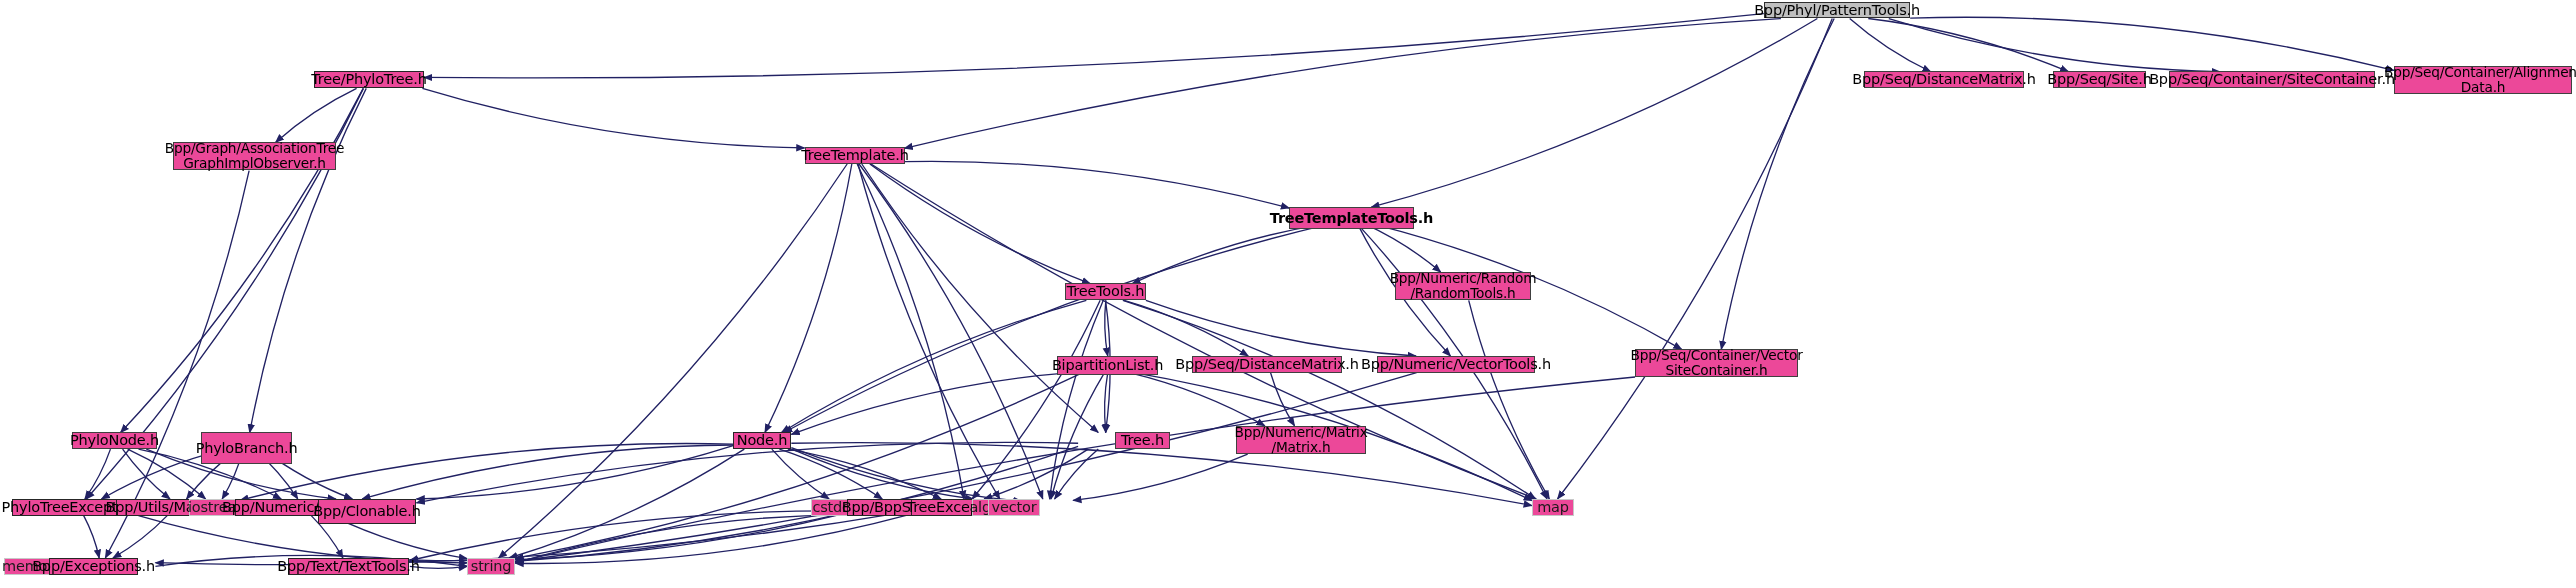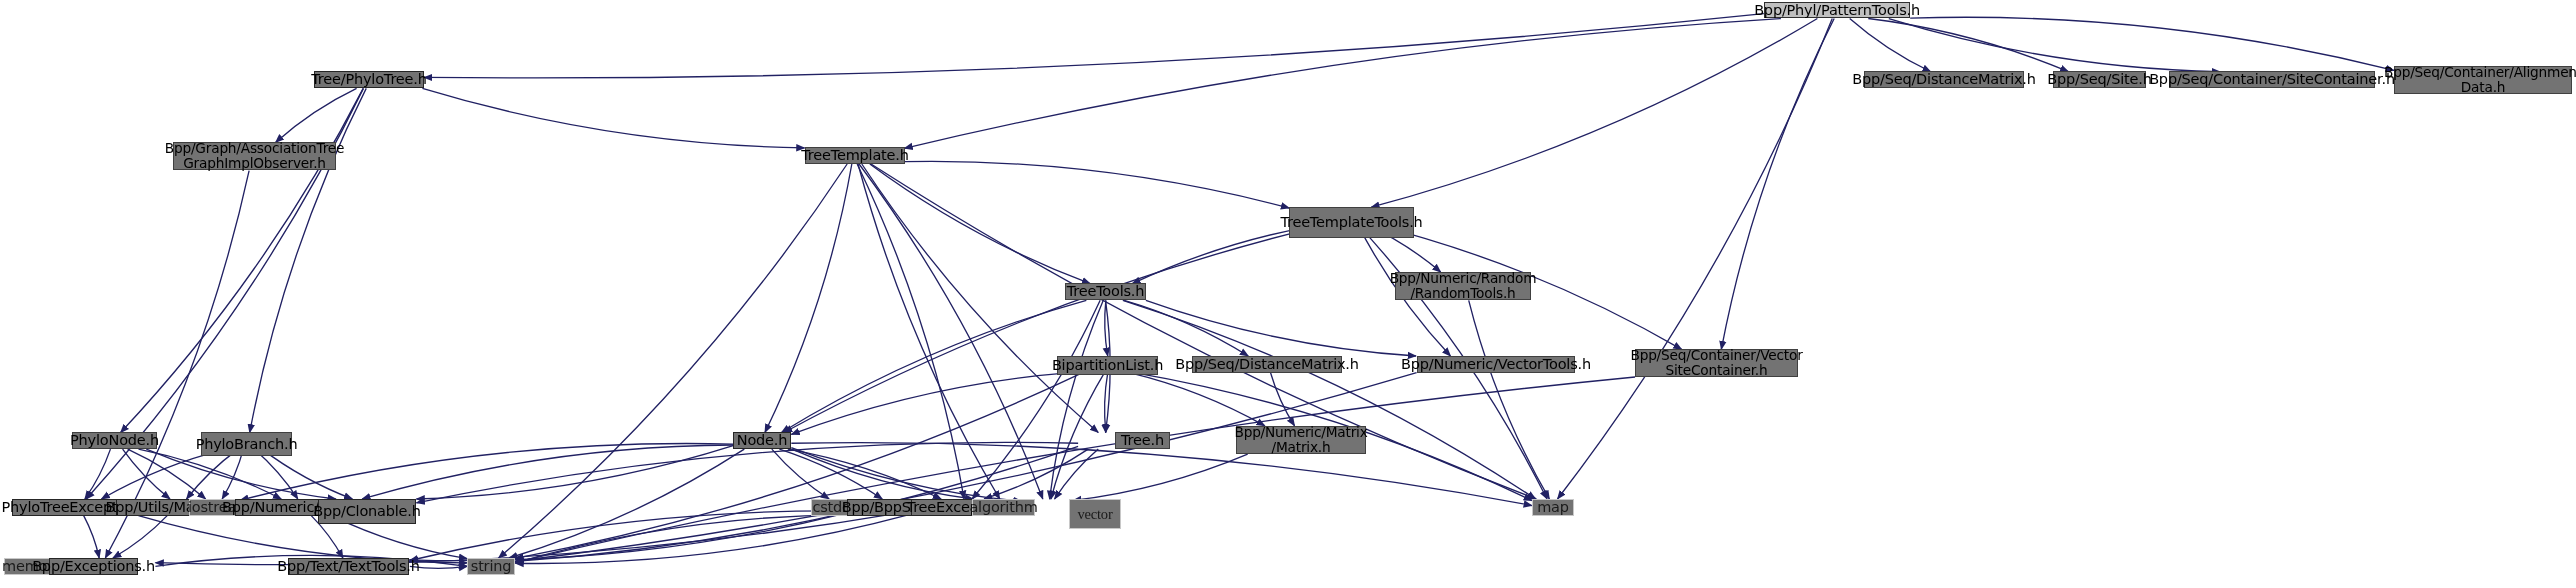--- a/index.html
+++ b/index.html
@@ -35,21 +35,21 @@
   }
   .node {
     position: absolute;
     box-sizing: border-box;
     display: flex;
     align-items: center;
     justify-content: center;
     text-align: center;
     line-height: 1.12;
     color: #000000;
-    background: #737373;
+    background: #ec4899;
     border: 0.8px solid #404040;
     font-size: 14.5px;
     letter-spacing: -0.2px;
     white-space: pre-line;
     padding: 0 3.3px;
   }
   .node.root {
     background: #bfbfbf;
     border: 0.8px solid #303030;
   }
@@ -164,45 +164,45 @@
       <div class="node root" style="left: 1764px; top: 1.7px; width: 146px; height: 16.6px;">Bpp/Phyl/PatternTools.h</div>
       <div class="node bold" style="left: 314px; top: 71px; width: 110px; height: 16.6px;">Tree/PhyloTree.h</div>
       <div class="node" style="left: 1864px; top: 71px; width: 160px; height: 16.6px;">Bpp/Seq/DistanceMatrix.h</div>
       <div class="node" style="left: 2053px; top: 71px; width: 93px; height: 16.6px; text-align: center;">Bpp/Seq/Site.h</div>
       <div class="node" style="left: 2169px; top: 71px; width: 206px; height: 16.6px;">Bpp/Seq/Container/SiteContainer.h</div>
       <div class="node" style="left: 2394px; top: 66px; width: 178px; height: 28px; font-size: 13.7px;">Bpp/Seq/Container/Alignment
 Data.h</div>
       <div class="node" style="left: 173px; top: 142px; width: 163px; height: 28px; font-size: 13.7px;">Bpp/Graph/AssociationTree
 GraphImplObserver.h</div>
       <div class="node" style="left: 805px; top: 147px; width: 100px; height: 16.6px;">TreeTemplate.h</div>
-      <div class="node" style="left: 1289px; top: 207px; width: 125px; height: 31px;">TreeTemplateTools.h</div>
+      <div class="node" style="left: 1289px; top: 207px; width: 125px; height: 22px; font-weight: bold;">TreeTemplateTools.h</div>
       <div class="node" style="left: 1065px; top: 283px; width: 81px; height: 16.6px;">TreeTools.h</div>
       <div class="node" style="left: 1395px; top: 272px; width: 136px; height: 28px; font-size: 13.7px;">Bpp/Numeric/Random
 /RandomTools.h</div>
       <div class="node" style="left: 1057px; top: 356px; width: 101px; height: 19px;">BipartitionList.h</div>
       <div class="node" style="left: 1192px; top: 356px; width: 150px; height: 16.6px;">Bpp/Seq/DistanceMatrix.h</div>
-      <div class="node" style="left: 1377px; top: 356px; width: 158px; height: 16.6px; margin-left: 40px;">Bpp/Numeric/VectorTools.h</div>
+      <div class="node" style="left: 1377px; top: 356px; width: 158px; height: 16.6px;">Bpp/Numeric/VectorTools.h</div>
       <div class="node" style="left: 1635px; top: 349px; width: 163px; height: 28px; font-size: 13.7px;">Bpp/Seq/Container/Vector
 SiteContainer.h</div>
       <div class="node" style="left: 72px; top: 432px; width: 85px; height: 16.6px;">PhyloNode.h</div>
-      <div class="node" style="left: 201px; top: 432px; width: 91px; height: 24px;">PhyloBranch.h</div>
+      <div class="node" style="left: 201px; top: 432px; width: 91px; height: 32px;">PhyloBranch.h</div>
       <div class="node bold" style="left: 733px; top: 432px; width: 58px; height: 16.6px;">Node.h</div>
       <div class="node" style="left: 1078px; top: 432px; width: 55px; height: 16.6px; margin-left: 37px;">Tree.h</div>
       <div class="node" style="left: 1236px; top: 426px; width: 130px; height: 28px; font-size: 13.7px;">Bpp/Numeric/Matrix
 /Matrix.h</div>
       <div class="node bold" style="left: 11.6px; top: 499px; width: 138px; height: 16.6px;">PhyloTreeExceptions.h</div>
       <div class="node bold" style="left: 116px; top: 499px; width: 125px; height: 16.6px;">Bpp/Utils/MapTools.h</div>
       <div class="node sys" style="left: 189px; top: 499px; width: 60px; height: 16.6px;">iostream</div>
       <div class="node bold" style="left: 235px; top: 499px; width: 140px; height: 16.6px;">Bpp/Numeric/Number.h</div>
       <div class="node bold" style="left: 318px; top: 499px; width: 98px; height: 25px;">Bpp/Clonable.h</div>
       <div class="node sys" style="left: 811px; top: 499px; width: 55px; height: 16.6px;">cstddef</div>
       <div class="node bold" style="left: 847px; top: 499px; width: 105px; height: 16.6px;">Bpp/BppString.h</div>
       <div class="node bold" style="left: 911px; top: 499px; width: 111px; height: 16.6px;">TreeExceptions.h</div>
       <div class="node sys" style="left: 972px; top: 499px; width: 63px; height: 16.6px;">algorithm</div>
-      <div class="node sys" style="left: 1069px; top: 499px; width: 52px; height: 30px; font-family: Liberation Serif, serif;">vector</div>
+      <div class="node sys" style="left: 988px; top: 499px; width: 52px; height: 17px;">vector</div>
       <div class="node sys" style="left: 1532px; top: 499px; width: 42px; height: 16.6px;">map</div>
       <div class="node sys" style="left: 4.2px; top: 558px; width: 55px; height: 16.6px;">memory</div>
       <div class="node bold" style="left: 49px; top: 558px; width: 89px; height: 16.6px;">Bpp/Exceptions.h</div>
       <div class="node bold" style="left: 288px; top: 558px; width: 121px; height: 16.6px;">Bpp/Text/TextTools.h</div>
       <div class="node sys" style="left: 467px; top: 558px; width: 48px; height: 16.6px;">string</div>
     </div>
 </div>
 
 
 </body></html>

